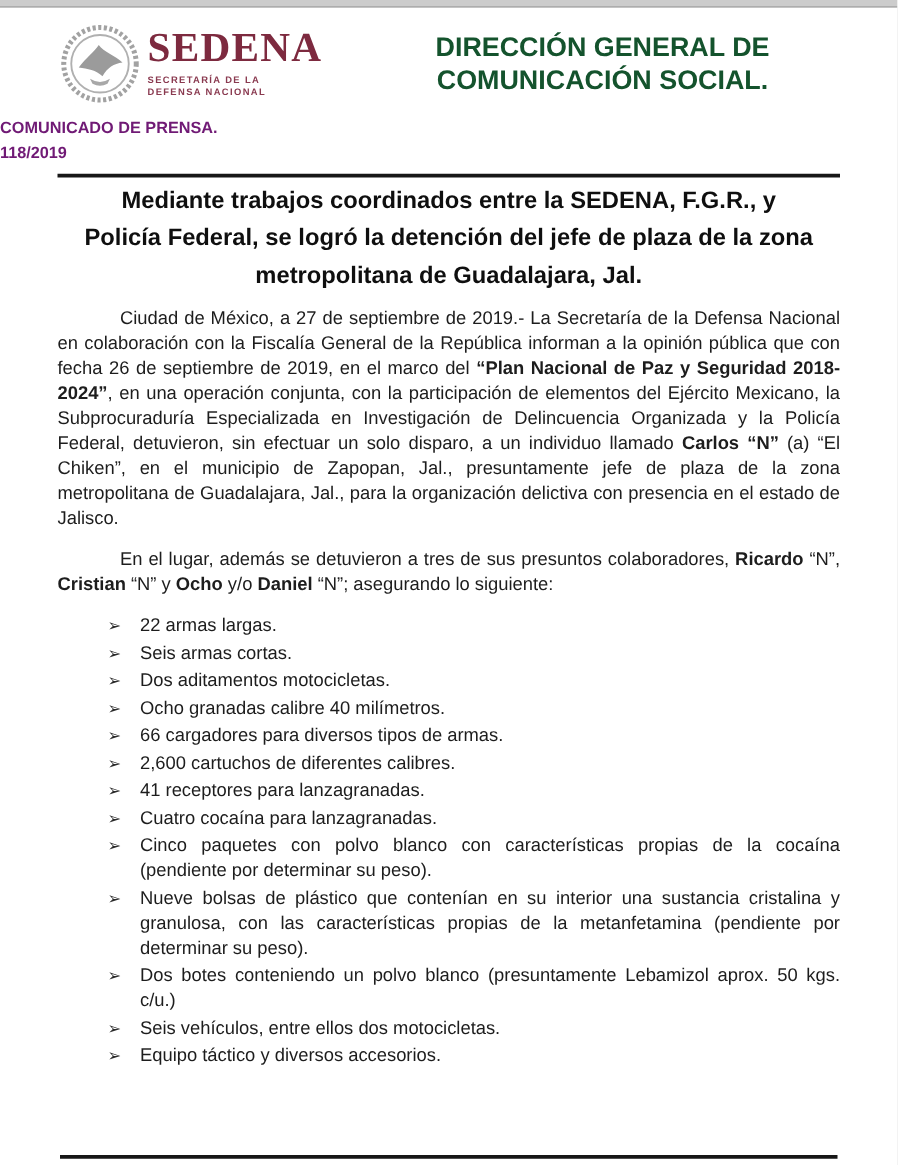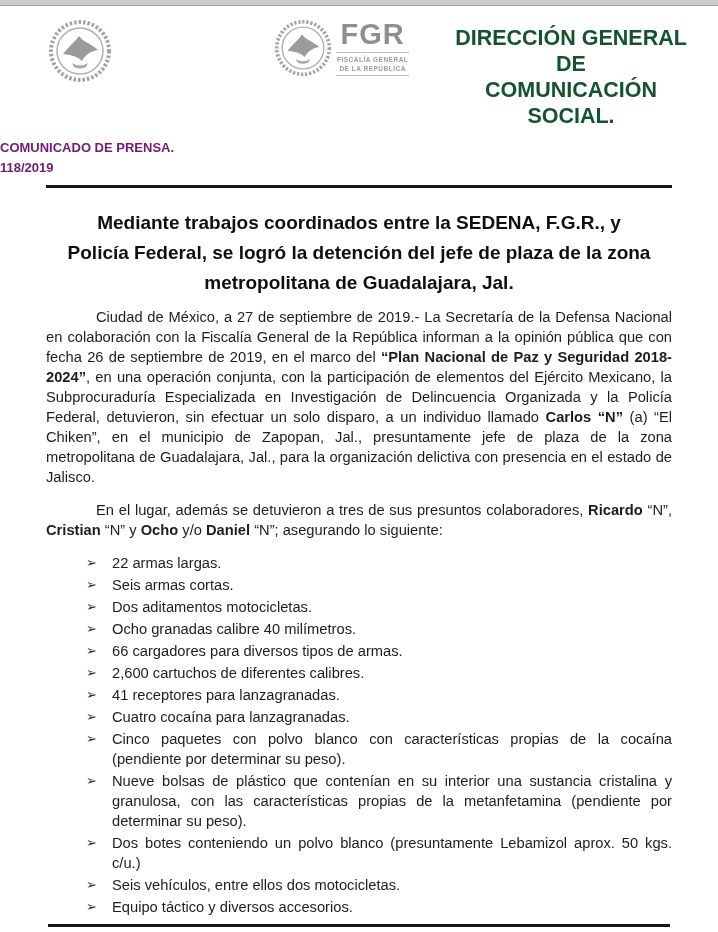--- a/index.html
+++ b/index.html
@@ -58,21 +58,21 @@
   }
 
   .rule { border:none; height:3px; background:#171717; margin:0 46px; flex:none; }
   .rule.top-rule { margin-top:2px; }
   .rule.bottom-rule { margin:auto 48px 5px; }
 
   main { flex:1; padding:0 46px; overflow:hidden; }
   h1.doc-title {
     font-size:19px; line-height:30px; font-weight:bold;
     text-align:center; color:#0f0f0f;
-    margin:20px 10px 9px; white-space:pre-line;
+    margin:4px 10px 9px; white-space:pre-line;
   }
   p.body-p {
     font-size:14.7px; line-height:20px;
     text-align:justify; text-indent:50px;
     margin:0 0 13px; color:#1d1d1d;
   }
   .b { font-weight:bold; }
 
   ul.seized {
     list-style:none; margin:1px 0 15px 40px; padding:0;
@@ -93,37 +93,27 @@
   <header>
     <div class="logo sedena-block">
       <span class="emblem">
         <svg width="64" height="64" viewBox="0 0 64 64">
           <circle cx="32" cy="32" r="29" fill="none" stroke="#a2a2a2" stroke-width="4" stroke-dasharray="2.5 2"></circle>
           <circle cx="32" cy="32" r="23" fill="none" stroke="#b0b0b0" stroke-width="1.5"></circle>
           <path d="M15 35 C21 27 27 23 31 17 C35 23 44 25 50 31 C43 32 38 35 34 42 C29 37 22 36 15 35 Z" fill="#9b9b9b"></path>
           <path d="M24 44 Q32 49 40 44 L38 48 Q32 51 26 48 Z" fill="#a8a8a8"></path>
         </svg>
       </span>
+      <div class="sedena-text">
+        <div class="sedena-acronym">SEDENA</div>
+        <div class="sedena-sub">SECRETARÍA DE LA
+DEFENSA NACIONAL</div>
+      </div>
     </div>
 
-    <div class="logo fgr-block">
-      <span class="emblem">
-        <svg width="58" height="58" viewBox="0 0 64 64">
-          <circle cx="32" cy="32" r="29" fill="none" stroke="#a2a2a2" stroke-width="4" stroke-dasharray="2.5 2"></circle>
-          <circle cx="32" cy="32" r="23" fill="none" stroke="#b0b0b0" stroke-width="1.5"></circle>
-          <path d="M15 35 C21 27 27 23 31 17 C35 23 44 25 50 31 C43 32 38 35 34 42 C29 37 22 36 15 35 Z" fill="#9b9b9b"></path>
-          <path d="M24 44 Q32 49 40 44 L38 48 Q32 51 26 48 Z" fill="#a8a8a8"></path>
-        </svg>
-      </span>
-      <div class="fgr-text">
-        <div class="fgr-acronym">FGR</div>
-        <div class="fgr-sub">FISCALÍA GENERAL
-DE LA REPÚBLICA</div>
-      </div>
-    </div>
 
     <div class="office">DIRECCIÓN GENERAL DE
 COMUNICACIÓN SOCIAL.</div>
   </header>
 
   <div class="release">COMUNICADO DE PRENSA.
 118/2019</div>
 
   <hr class="rule top-rule">
 

